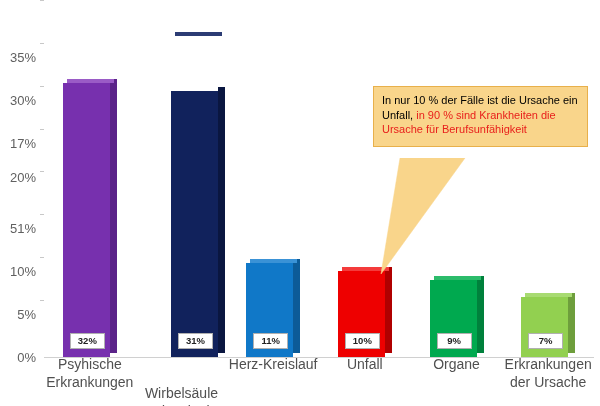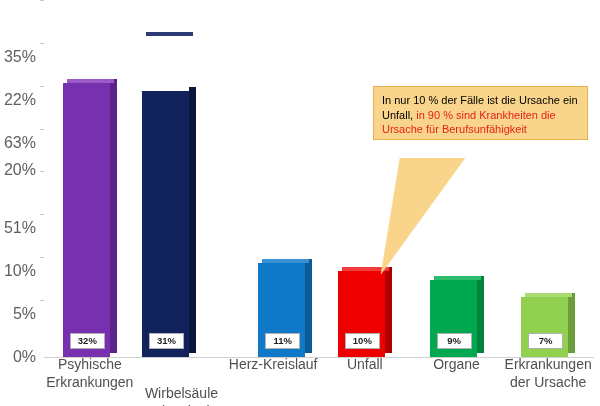--- a/index.html
+++ b/index.html
@@ -43,21 +43,21 @@
     position: absolute;
     left: 0;
     top: 57px;
     width: 44px;
     height: 300px;
   }
   .y-tick-label {
     position: absolute;
     right: 8px;
     transform: translateY(-50%);
-    font-size: 16px;
+    font-size: 13px;
     color: #606060;
     white-space: nowrap;
   }
   .y-tick-mark {
     position: absolute;
     left: 40px;
     width: 4px;
     height: 1px;
     background: #c8c8c8;
   }
@@ -117,21 +117,21 @@
   }
   
   .callout-box {
     position: absolute;
     left: 373px;
     top: 86px;
     width: 215px;
     box-sizing: border-box;
     background: #F9D58B;
     border: 1px solid #E8B04B;
-    padding: 6px 7px 2px 8px;
+    padding: 6px 7px 9px 8px;
     font-size: 11px;
     line-height: 1.33;
     color: #000000;
   }
   .callout-red {
     color: #E8201C;
   }
   .callout-tail {
     position: absolute;
     left: 370px;
@@ -145,41 +145,41 @@
 <body>
 
 <div id="chart-root">
 
 
   <div class="y-axis">
       <div class="y-tick-label" style="top: 300px;">0%</div>
       <div class="y-tick-label" style="top: 257.143px;">5%</div>
       <div class="y-tick-label" style="top: 214.286px;">10%</div>
       <div class="y-tick-label" style="top: 171.429px;">51%</div>
-      <div class="y-tick-label" style="top: 113px;">20%</div>
-      <div class="y-tick-label" style="top: 85.7143px;">63%</div>
-      <div class="y-tick-label" style="top: 42.8571px;">22%</div>
+      <div class="y-tick-label" style="top: 120px;">20%</div>
+      <div class="y-tick-label" style="top: 85.7143px;">17%</div>
+      <div class="y-tick-label" style="top: 42.8571px;">30%</div>
       <div class="y-tick-label" style="top: 0px;">35%</div>
     </div>
   <div class="axis-line"></div>
 
   <div class="plot-area">
       <div class="bar-group" style="left: 18.8333px; width: 54px; height: 278.286px;">
         <div class="bar-side" style="height: 274.286px; background: rgb(91, 35, 137);"></div>
         <div class="bar-top" style="top: 0px; background: rgb(154, 91, 198);"></div>
         <div class="bar-face" style="height: 274.286px; background: rgb(119, 48, 174);"></div>
         <div class="bar-label">32%</div>
       </div>
-      <div class="bar-group" style="left: 98px; width: 54px; height: 325px;">
+      <div class="bar-group" style="left: 127px; width: 54px; height: 325px;">
         <div class="bar-side" style="height: 265.714px; background: rgb(10, 22, 64);"></div>
         <div class="bar-top" style="top: 0px; background: rgb(44, 60, 116);"></div>
         <div class="bar-face" style="height: 265.714px; background: rgb(17, 34, 92);"></div>
         <div class="bar-label">31%</div>
       </div>
-      <div class="bar-group" style="left: 202.167px; width: 54px; height: 98.2857px; margin-left: 12px;">
+      <div class="bar-group" style="left: 202.167px; width: 54px; height: 98.2857px;">
         <div class="bar-side" style="height: 94.2857px; background: rgb(12, 91, 152);"></div>
         <div class="bar-top" style="top: 0px; background: rgb(58, 146, 214);"></div>
         <div class="bar-face" style="height: 94.2857px; background: rgb(16, 120, 200);"></div>
         <div class="bar-label">11%</div>
       </div>
       <div class="bar-group" style="left: 293.833px; width: 54px; height: 89.7143px;">
         <div class="bar-side" style="height: 85.7143px; background: rgb(176, 0, 0);"></div>
         <div class="bar-top" style="top: 0px; background: rgb(244, 59, 59);"></div>
         <div class="bar-face" style="height: 85.7143px; background: rgb(238, 0, 0);"></div>
         <div class="bar-label">10%</div>

